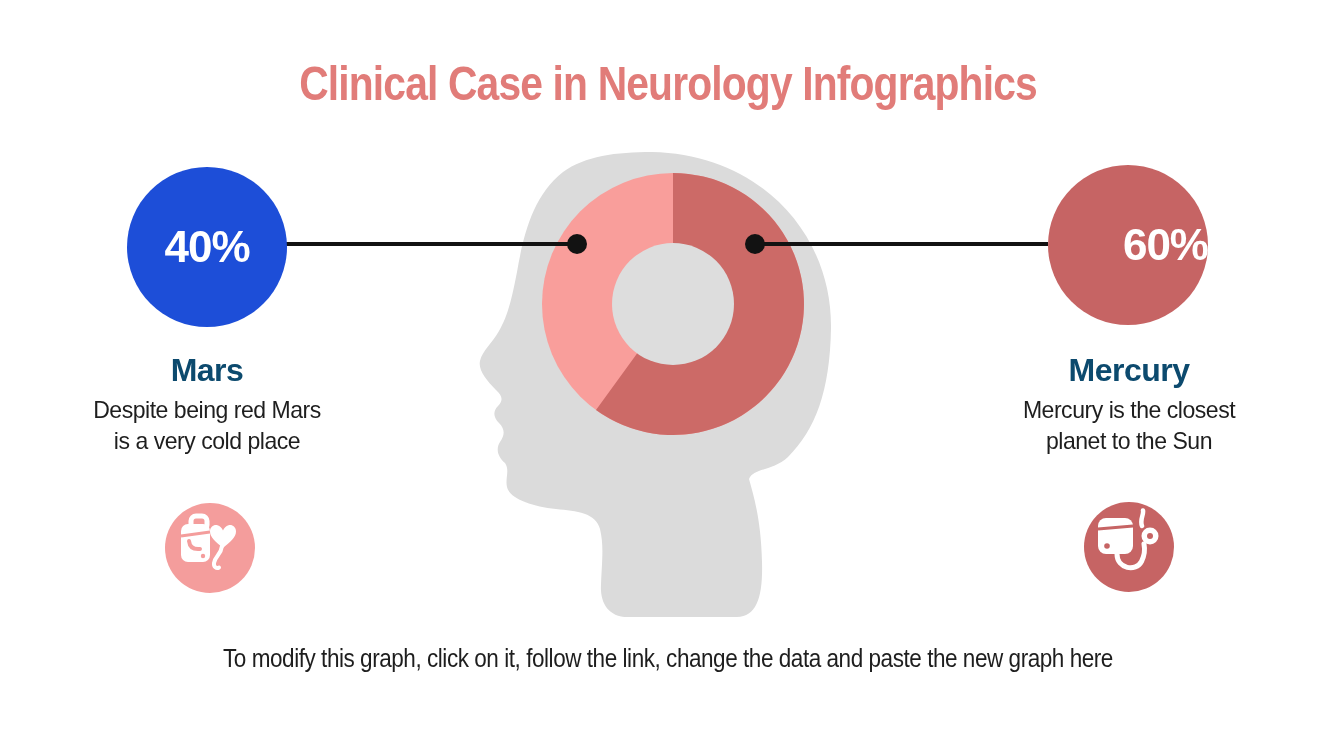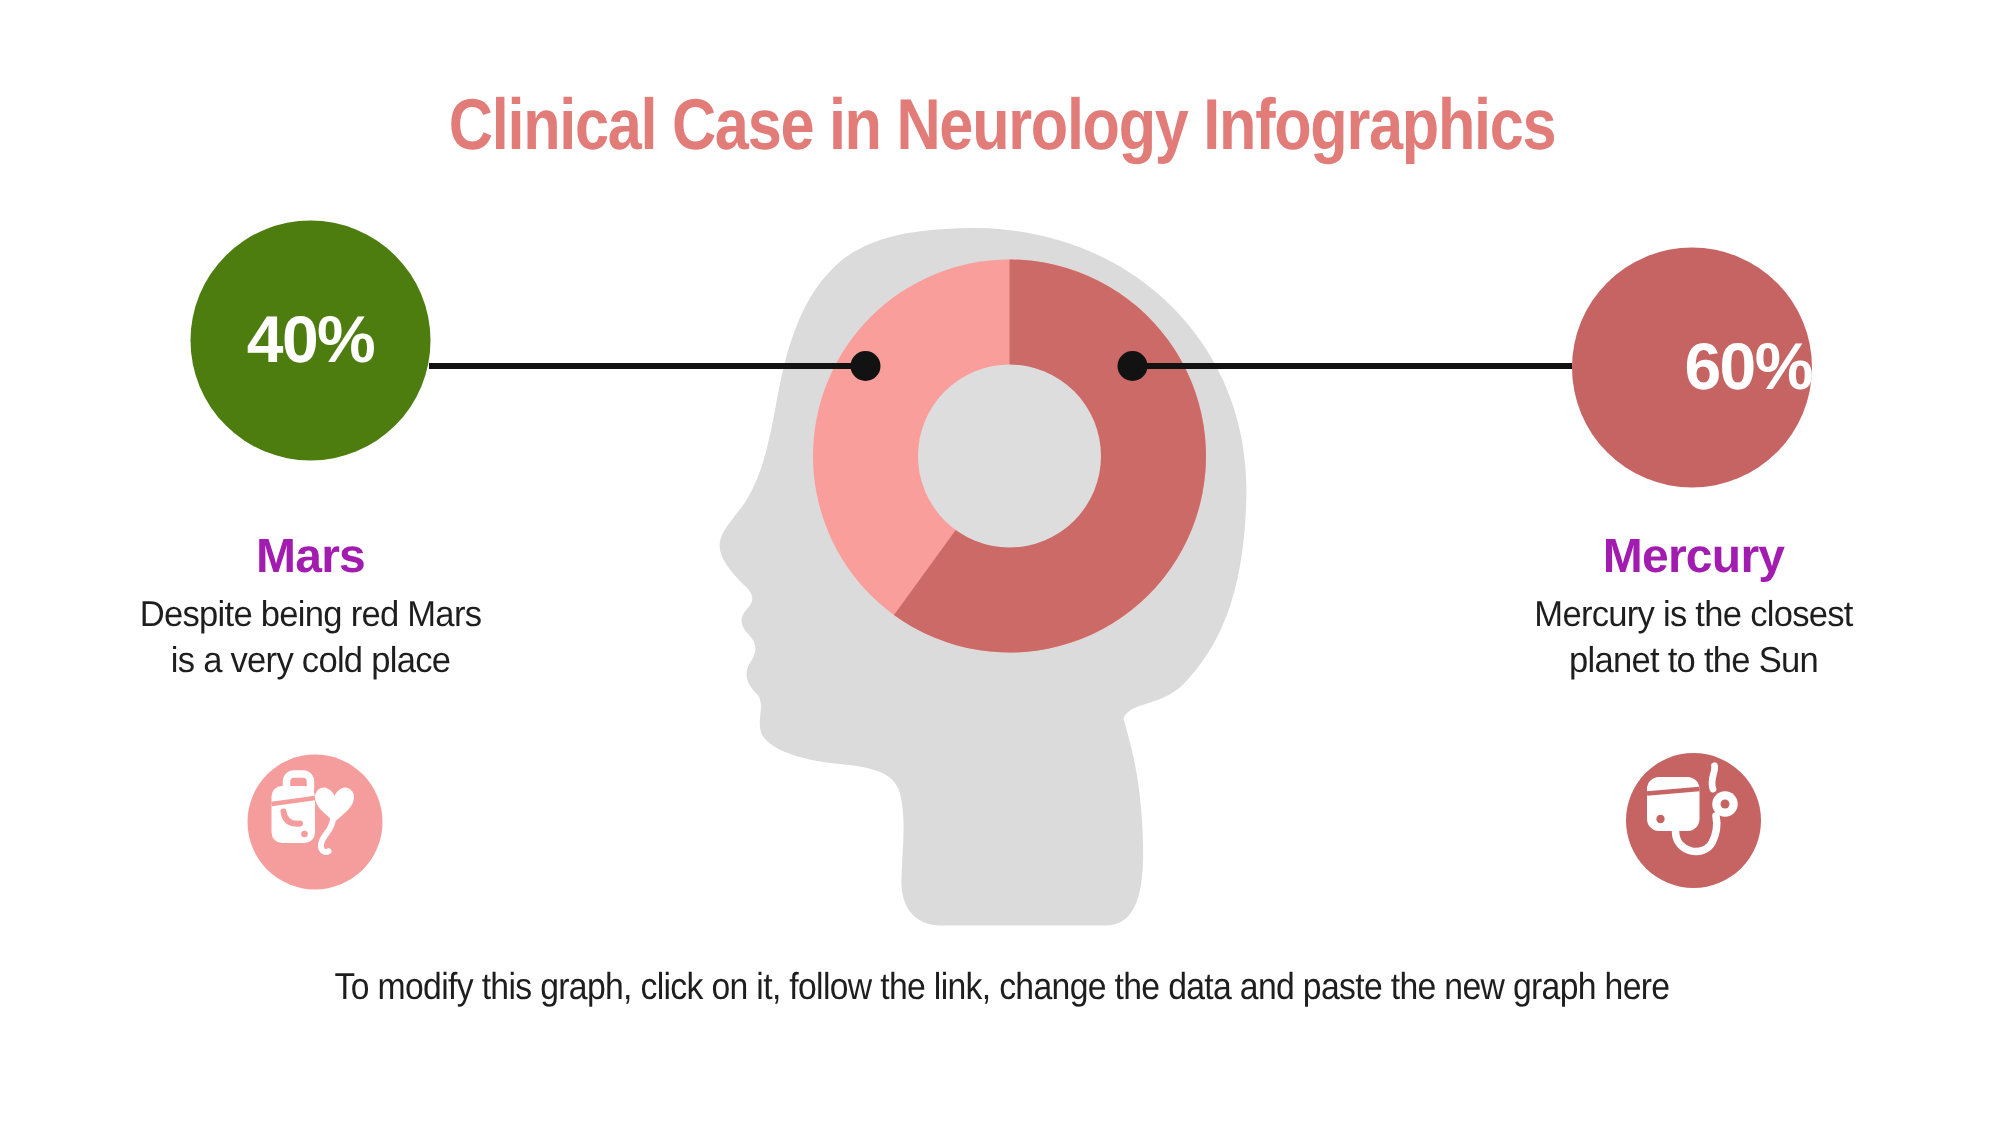--- a/index.html
+++ b/index.html
@@ -11,25 +11,25 @@
     position:absolute;top:56px;left:0;width:100%;margin:0;text-align:center;
     font-size:48px;font-weight:bold;color:#E17C79;letter-spacing:-1px;
     transform:scaleX(0.85);
   }
   .scene{position:absolute;left:0;top:0;width:1336px;height:752px;}
   .badge{
     position:absolute;width:160px;height:160px;border-radius:50%;
     display:flex;align-items:center;justify-content:center;
     color:#ffffff;font-size:44px;font-weight:bold;letter-spacing:-1px;
   }
-  .badge-left{left:127px;top:147px;background:#4d7c0f;}
+  .badge-left{left:127px;top:167px;background:#1d4ed8;}
   .badge-right{left:1048px;top:165px;background:#C66464;justify-content:flex-end;}
   .callout-name{
     position:absolute;width:300px;text-align:center;
-    font-size:32px;font-weight:bold;color:#a21caf;letter-spacing:-0.5px;
+    font-size:32px;font-weight:bold;color:#0c4a6e;letter-spacing:-0.5px;
   }
   .name-left{left:57px;top:352px;}
   .name-right{left:979px;top:352px;}
   .callout-desc{
     position:absolute;width:320px;text-align:center;
     font-size:24px;line-height:31px;color:#1e1e1e;letter-spacing:-0.5px;
     transform:scaleX(0.96);
   }
   .desc-left{left:47px;top:394px;}
   .desc-right{left:969px;top:394px;}

